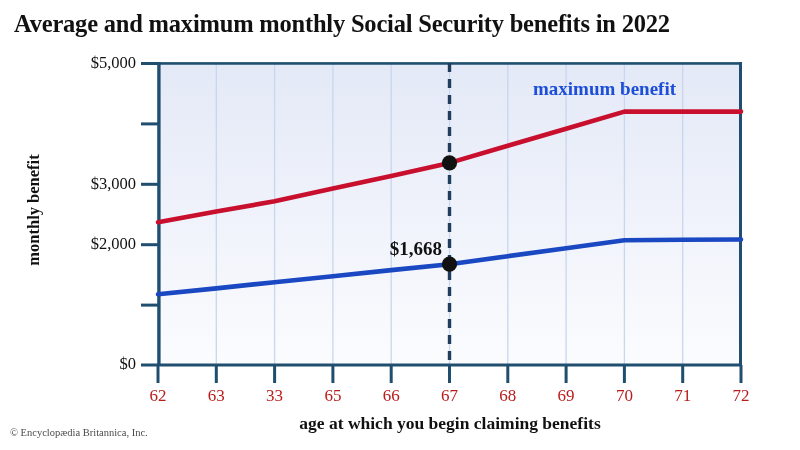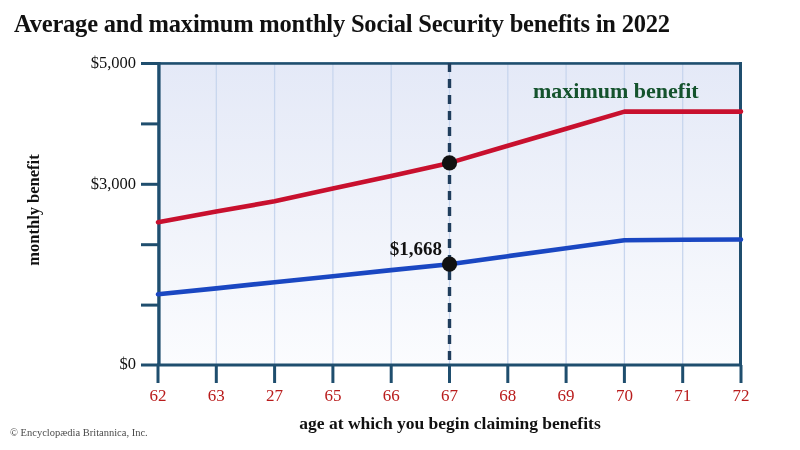--- a/index.html
+++ b/index.html
@@ -92,23 +92,23 @@
     width: 40px;
     text-align: center;
     font-size: 17px;
     color: #b91c1c;
     white-space: nowrap;
   }
 
   
   .series-label {
     position: absolute;
-    font-size: 22px;
-    font-weight: bold;
-    color: #14532d;
+    font-size: 19px;
+    font-weight: bold;
+    color: #1d4ed8;
     white-space: nowrap;
   }
   #label-maximum-benefit { left: 533px; top: 78px; }
   #label-average-benefit { left: 556px; top: 207px; }
 
   
   .point-annotation {
     position: absolute;
     font-size: 19px;
     font-weight: bold;
@@ -186,25 +186,26 @@
     <polyline fill="none" stroke="#1a47c2" stroke-width="4.6" stroke-linejoin="round" stroke-linecap="round" points="158,294.3 216.3,288.4 274.6,282.2 332.9,276.2 391.2,270.1 449.5,264.2 507.8,256.2 566.1,248.3 624.4,240.2 682.7,239.7 741,239.5"></polyline>
 
     <line x1="449.5" y1="63" x2="449.5" y2="365" stroke="#1f3d5c" stroke-width="3.4" stroke-dasharray="9,7"></line>
 
     <circle cx="449.5" cy="162.9" r="7.6" fill="#111111"></circle>
     <circle cx="449.5" cy="264.2" r="7.6" fill="#111111"></circle>
   </svg>
 
   <div class="ytick-label" style="left:50px; top:53px;">$5,000</div>
   <div class="ytick-label" style="left:50px; top:174px;">$3,000</div>
+  <div class="ytick-label" style="left:50px; top:234px;">$2,000</div>
   <div class="ytick-label" style="left:50px; top:354px;">$0</div>
 
   <div class="xtick-label" style="left:138px;   top:386px;">62</div>
   <div class="xtick-label" style="left:196.3px; top:386px;">63</div>
-  <div class="xtick-label" style="left:254.6px; top:386px;">27</div>
+  <div class="xtick-label" style="left:254.6px; top:386px;">33</div>
   <div class="xtick-label" style="left:312.9px; top:386px;">65</div>
   <div class="xtick-label" style="left:371.2px; top:386px;">66</div>
   <div class="xtick-label" style="left:429.5px; top:386px;">67</div>
   <div class="xtick-label" style="left:487.8px; top:386px;">68</div>
   <div class="xtick-label" style="left:546.1px; top:386px;">69</div>
   <div class="xtick-label" style="left:604.4px; top:386px;">70</div>
   <div class="xtick-label" style="left:662.7px; top:386px;">71</div>
   <div class="xtick-label" style="left:721px;   top:386px;">72</div>
 
   <div class="series-label" id="label-maximum-benefit">maximum benefit</div>

